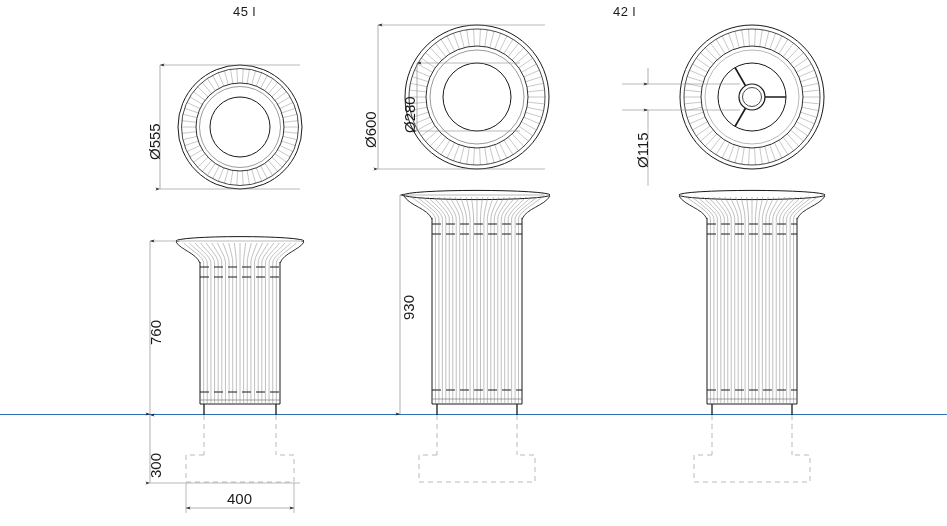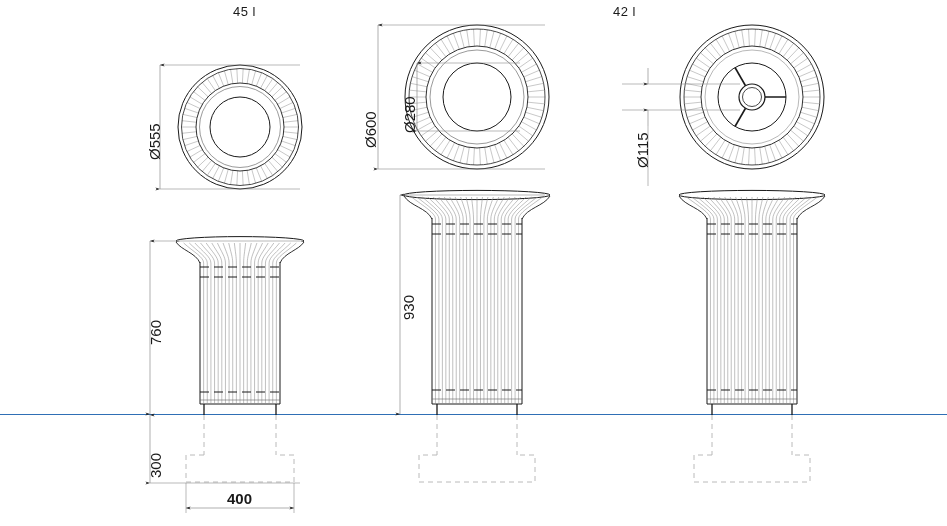--- a/index.html
+++ b/index.html
@@ -492,15 +492,15 @@
   <div class="cap-label" style="left:233px;top:4px;">45 l</div>
   <div class="cap-label" style="left:613px;top:4px;">42 l</div>
 
   <div class="dim-label dim-rot" style="left:146px;top:160px;">Ø555</div>
   <div class="dim-label dim-rot" style="left:362px;top:148px;">Ø600</div>
   <div class="dim-label dim-rot" style="left:401px;top:133px;">Ø280</div>
   <div class="dim-label dim-rot" style="left:634px;top:168px;">Ø115</div>
   <div class="dim-label dim-rot" style="left:147px;top:345px;">760</div>
   <div class="dim-label dim-rot" style="left:400px;top:320px;">930</div>
   <div class="dim-label dim-rot" style="left:147px;top:478px;">300</div>
-  <div class="dim-label" style="left:227px;top:490px;font-weight:bold;">400</div>
+  <div class="dim-label" style="left:227px;top:490px;">400</div>
 
 </div>
 
 </body></html>

